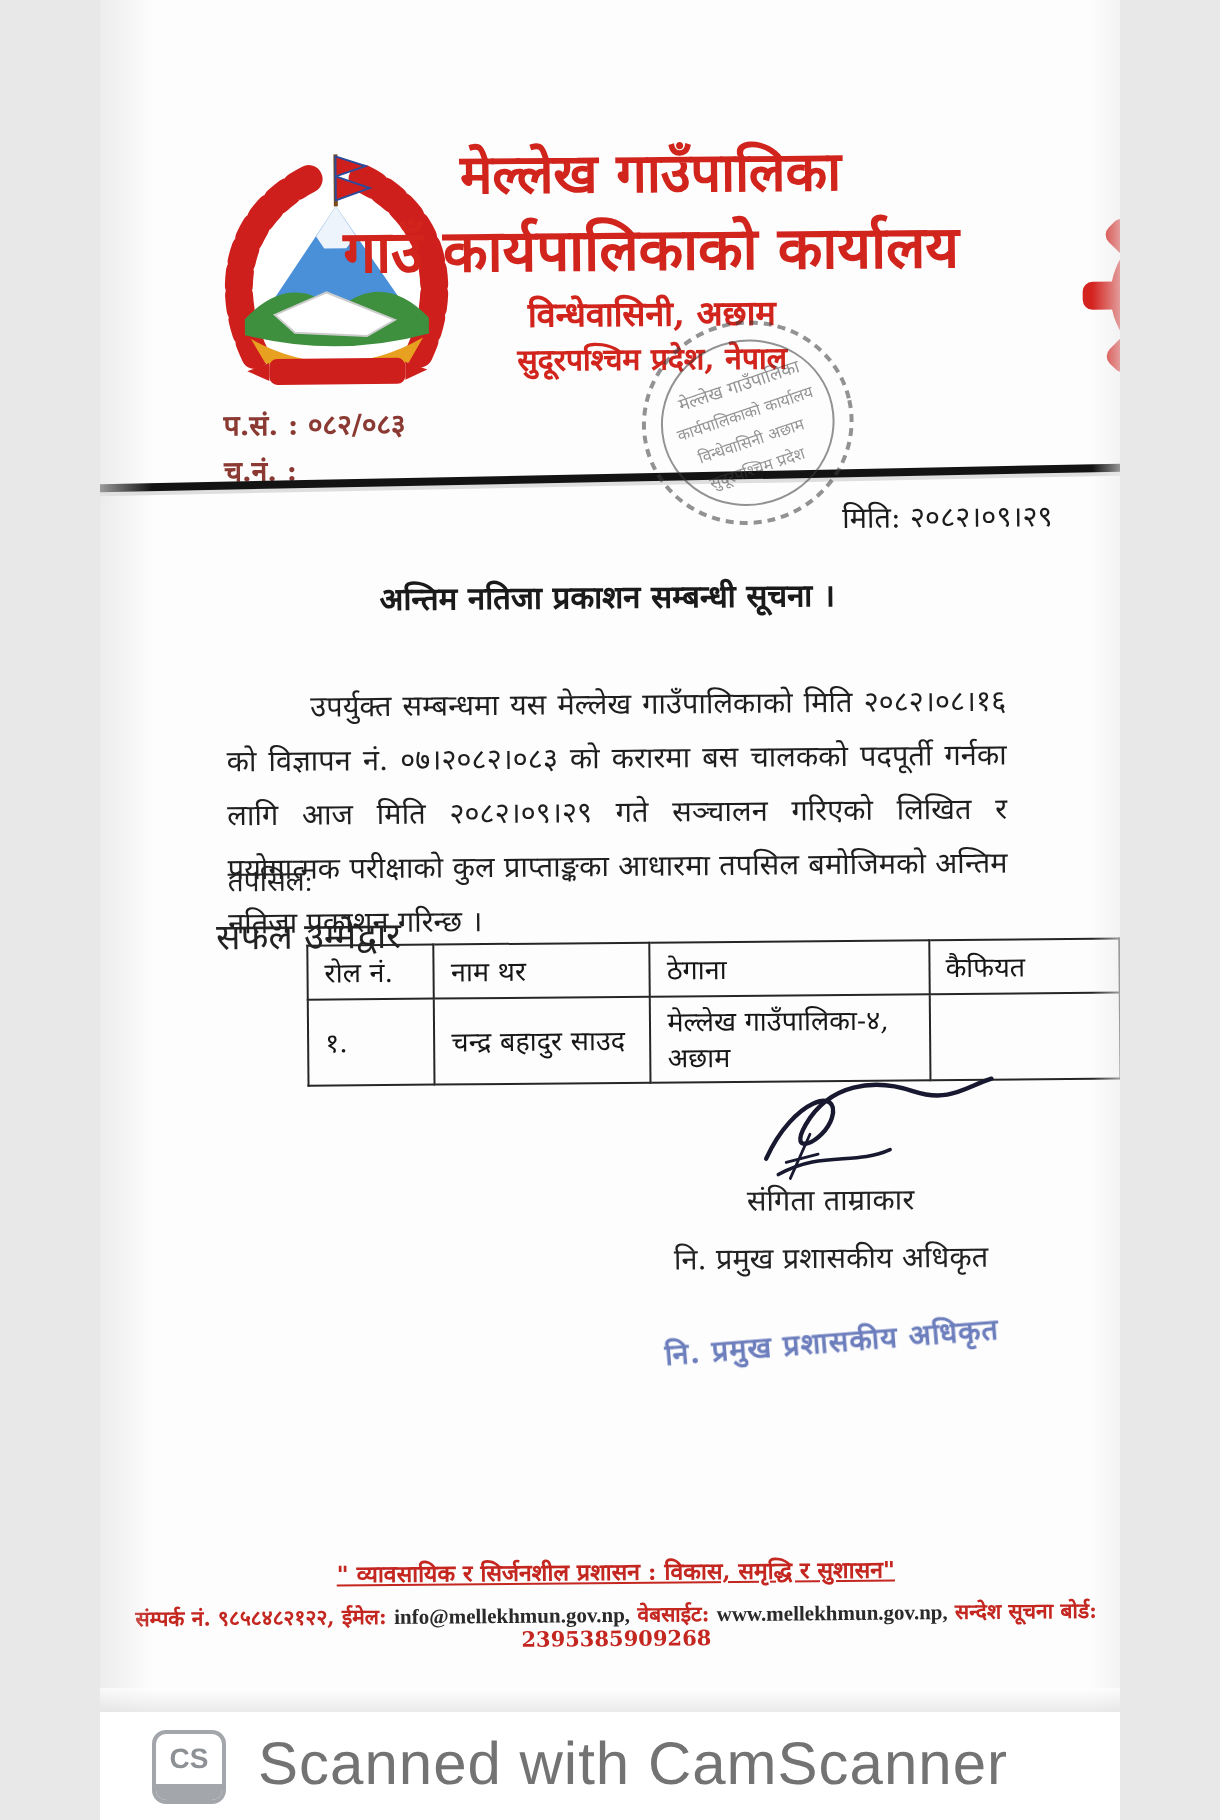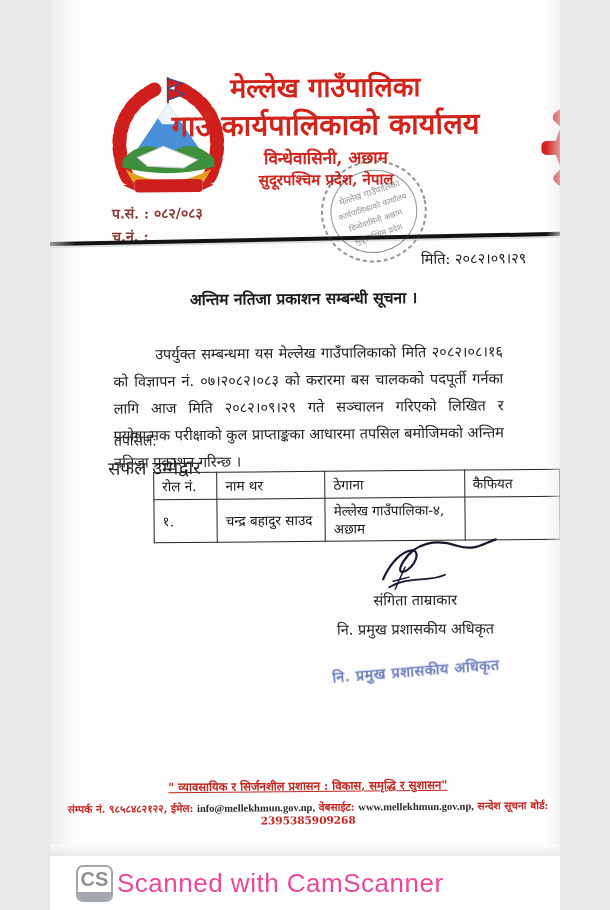--- a/index.html
+++ b/index.html
@@ -62,25 +62,25 @@
 
   .footer{position:absolute;left:0;right:0;top:778px;text-align:center;font-family:"DejaVu Serif",serif;}
   .slogan{font-size:11.5px;font-weight:bold;color:#c42620;text-decoration:underline;}
   .contact{margin-top:7px;font-size:10.5px;font-weight:bold;color:#c42620;}
   .contact .dark{color:#2a2a2a;font-family:"Liberation Serif",serif;}
 
   .scanner-bar{position:absolute;left:0;right:0;bottom:0;height:54px;background:#ffffff;
     display:flex;align-items:center;padding-left:26px;z-index:6;}
   .cs-badge{position:relative;width:33px;height:33px;border:2.5px solid #a3a7ab;border-radius:7px;
     display:flex;align-items:flex-start;justify-content:center;background:#fff;overflow:hidden;}
-  .cs-badge .cs-txt{font-family:"Liberation Sans",sans-serif;font-weight:bold;font-size:20px;
+  .cs-badge .cs-txt{font-family:"Liberation Sans",sans-serif;font-weight:bold;font-size:14px;
     color:#8d9195;line-height:24px;}
   .cs-badge .cs-base{position:absolute;left:0;right:0;bottom:0;height:8px;background:#a3a7ab;}
-  .scanner-text{margin-left:4px;font-family:"Liberation Sans",sans-serif;font-size:26px;
-    color:#ec4899;letter-spacing:.5px;}
+  .scanner-text{margin-left:16px;font-family:"Liberation Sans",sans-serif;font-size:30px;
+    color:#737373;letter-spacing:.5px;}
 </style>
 </head>
 <body>
 
 <div class="canvas">
   <div class="doc">
 
     <div class="logo-left">
       <svg viewBox="0 0 130 132">
         <ellipse cx="65" cy="66" rx="52" ry="56" fill="#ffffff"></ellipse>

